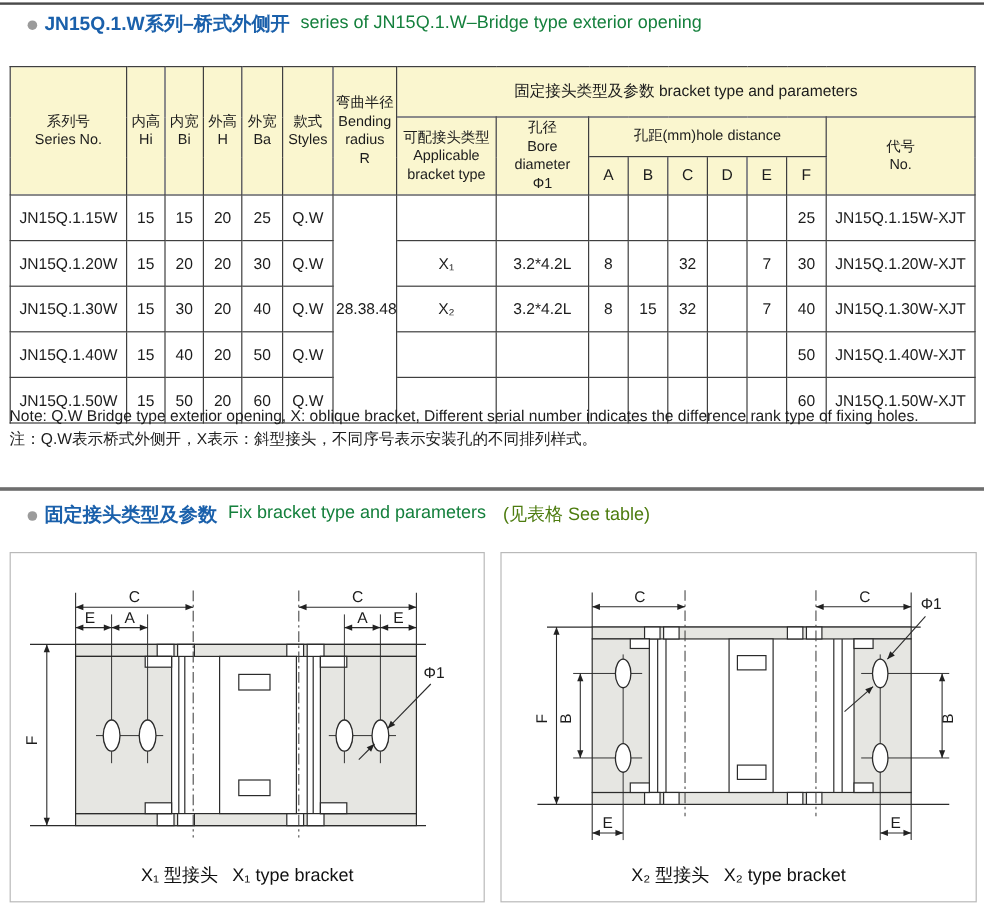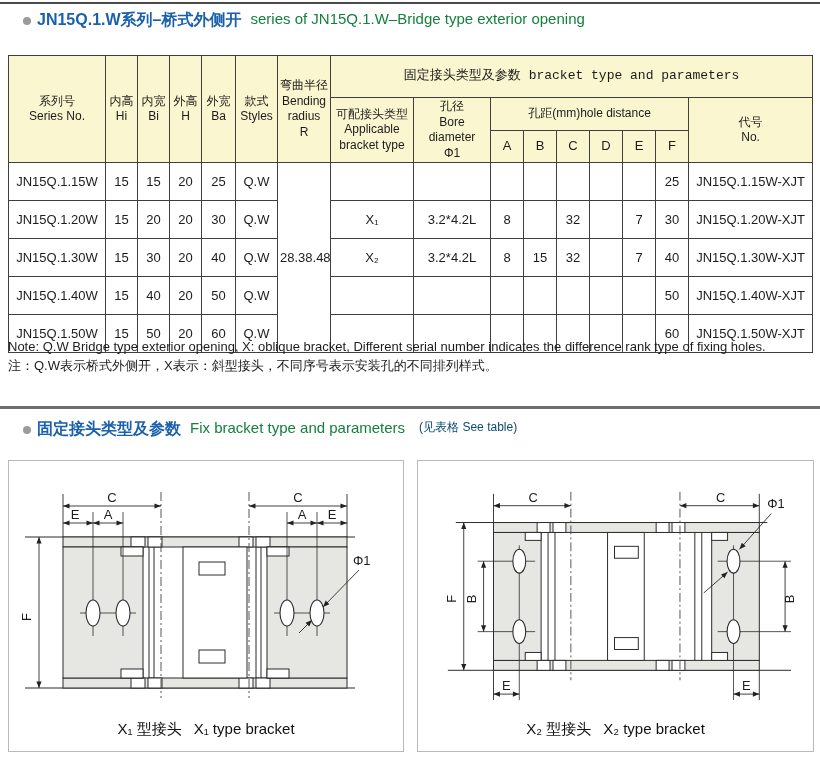--- a/index.html
+++ b/index.html
@@ -5,27 +5,27 @@
   html,body{margin:0;padding:0;background:#fff;}
   body{font-family:"Liberation Sans","DejaVu Sans",sans-serif;color:#1c1c1c;}
   .page{position:relative;width:820px;height:760px;background:#fff;overflow:hidden;}
 
   .top-rule{position:absolute;left:0;top:2px;width:820px;height:2px;background:#4a4a4a;}
 
   .sec-title{position:absolute;left:23px;display:flex;align-items:flex-start;white-space:nowrap;}
   .bullet{width:8px;height:8px;border-radius:50%;background:#9b9b9b;align-self:center;margin-right:6px;flex:0 0 auto;}
   .t-cn{color:#1a60ab;font-weight:bold;font-size:16px;}
   .t-en{color:#15803d;font-size:15px;margin-left:9px;}
-  .t-see{color:#0c4a6e;font-size:12px;margin-left:14px;}
+  .t-see{color:#4d7c0f;font-size:15px;margin-left:14px;}
 
   .tbl-wrap{position:absolute;left:8px;top:55px;width:804px;}
   table.spec{border-collapse:collapse;width:804px;table-layout:fixed;}
   table.spec th,table.spec td{border:1px solid #3f3f3f;text-align:center;vertical-align:middle;padding:1px 2px;overflow:hidden;}
   table.spec th{background:#faf6cf;font-weight:normal;font-size:12px;line-height:1.3;}
-  table.spec th.grp{font-size:13px;font-family:Liberation Mono, monospace;}
+  table.spec th.grp{font-size:13px;}
   table.spec th.holecol{font-size:13px;}
   table.spec td{background:#fff;font-size:13px;height:35px;}
   tr.hr1{height:42px;} tr.hr2{height:28px;} tr.hr3{height:27px;}
   td.col-code{font-size:12.5px;}
   .thline{display:block;}
 
   .notes{position:absolute;left:8px;top:337px;width:804px;font-size:13px;line-height:19px;}
 
   .divider{position:absolute;left:0;top:406px;width:820px;height:3px;background:#6e6e6e;}
 

